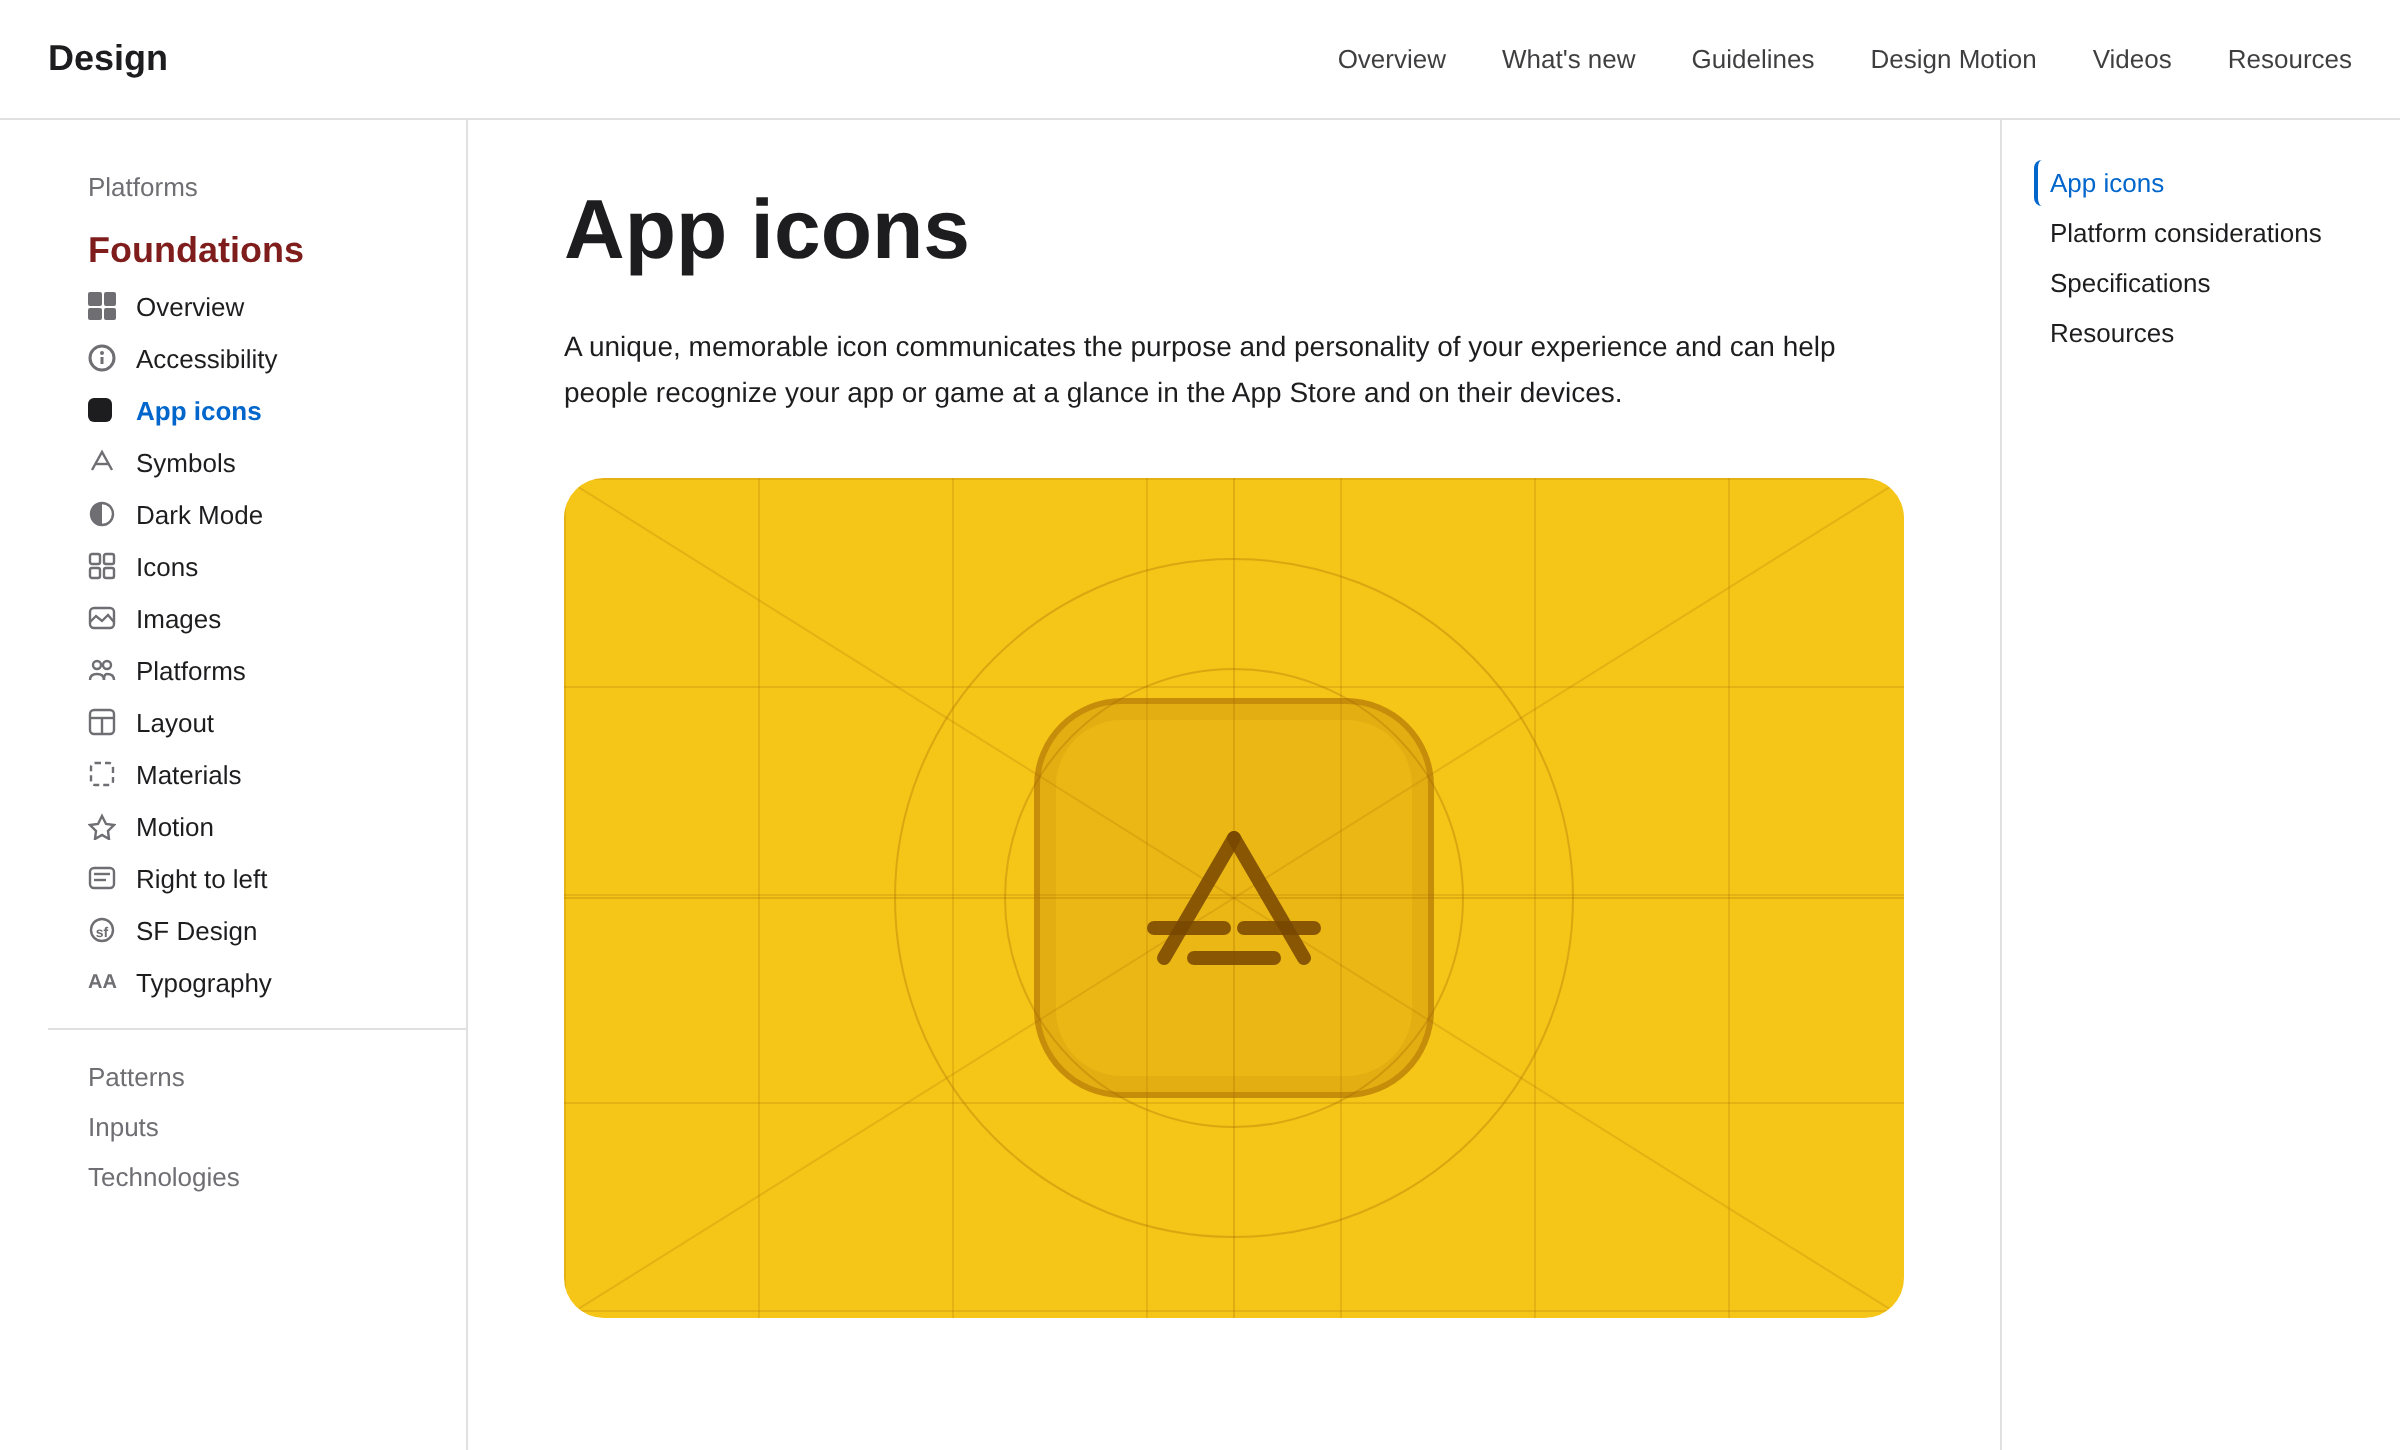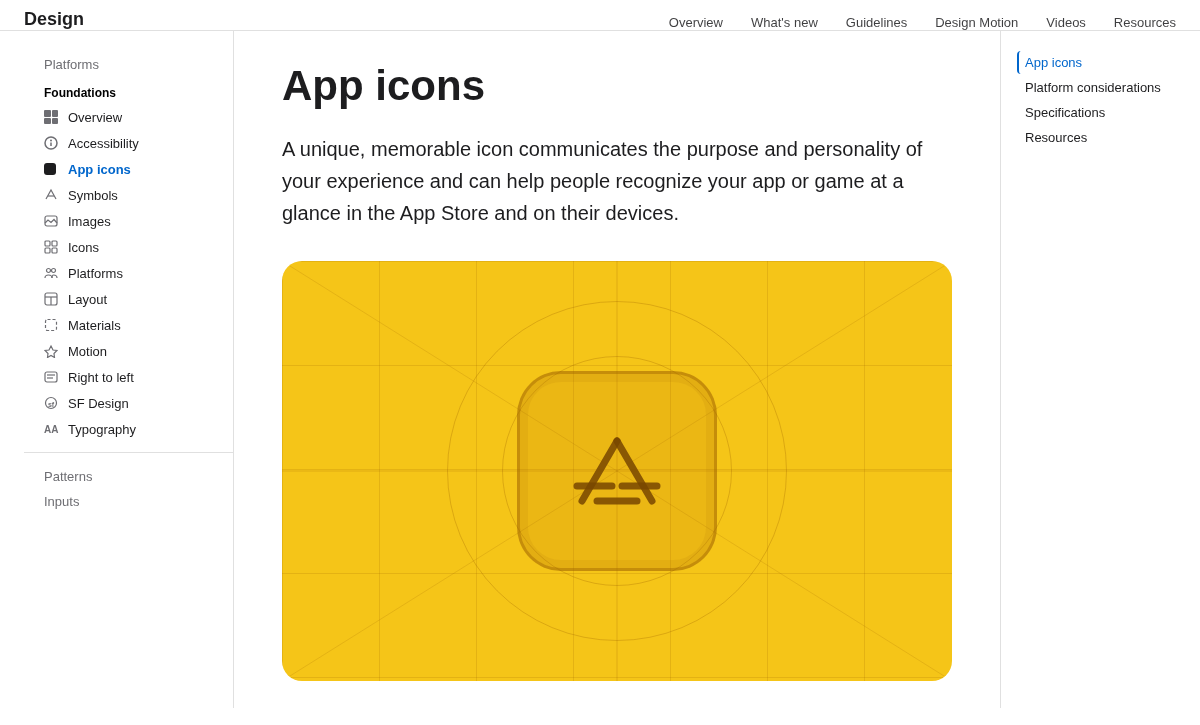--- a/index.html
+++ b/index.html
@@ -1,21 +1,21 @@
 <!DOCTYPE html>
 <html><head>
   <meta charset="utf-8">
   <style>
     * { margin: 0; padding: 0; box-sizing: border-box; }
     body { font-family: -apple-system, BlinkMacSystemFont, 'SF Pro Text', 'Helvetica Neue', Arial, sans-serif; background: #fff; color: #1d1d1f; font-size: 14px; }
 
     
     .top-nav {
-      display: flex; align-items: flex-end; justify-content: space-between;
-      padding: 0 24px; height: 31px; border-bottom: 1px solid #e0e0e0;
+      display: flex; align-items: center; justify-content: space-between;
+      padding: 0 24px; height: 60px; border-bottom: 1px solid #e0e0e0;
       position: sticky; top: 0; background: rgba(255,255,255,0.92);
       backdrop-filter: blur(12px); z-index: 100;
     }
     .top-nav-logo { font-size: 18px; font-weight: 600; color: #1d1d1f; }
     .top-nav-links { display: flex; gap: 28px; }
     .top-nav-links a { text-decoration: none; color: #1d1d1f; font-size: 13px; opacity: 0.85; }
 
     
     .page-layout { display: flex; height: calc(100vh - 48px); overflow: hidden; padding-left: 24px; }
 
@@ -26,41 +26,41 @@
       background: #fff;
     }
     .sidebar::-webkit-scrollbar { width: 4px; }
     .sidebar::-webkit-scrollbar-thumb { background: #ccc; border-radius: 2px; }
 
     .sidebar-section-label {
       font-size: 13px; color: #6e6e73; padding: 6px 20px 4px;
       font-weight: 400;
     }
     .sidebar-section-header {
-      font-size: 12px; font-weight: 600; color: #000000;
+      font-size: 18px; font-weight: 600; color: #7f1d1d;
       padding: 10px 20px 4px;
     }
     .sidebar-item {
       display: flex; align-items: center; gap: 8px;
       padding: 5px 20px; cursor: pointer; font-size: 13px;
       color: #1d1d1f; text-decoration: none; border-radius: 0;
     }
     .sidebar-item.active { font-weight: 600; color: #0066cc; }
     .sidebar-item .icon { width: 16px; height: 16px; display: inline-flex; align-items: center; justify-content: flex-start; flex-shrink: 0; }
     .sidebar-divider { height: 1px; background: #e0e0e0; margin: 10px 0; }
 
     
     .main-content {
       flex: 1; overflow-y: auto; padding: 32px 48px 60px;
     }
     .main-content::-webkit-scrollbar { width: 6px; }
     .main-content::-webkit-scrollbar-thumb { background: #ccc; border-radius: 3px; }
 
     .page-title { font-size: 42px; font-weight: 700; color: #1d1d1f; margin-bottom: 24px; line-height: 1.1; }
-    .page-intro { font-size: 20px; line-height: 1.6; color: #1d1d1f; max-width: 760px; margin-bottom: 32px; }
+    .page-intro { font-size: 14px; line-height: 1.6; color: #1d1d1f; max-width: 760px; margin-bottom: 32px; }
 
     
     .hero-image {
       width: 100%; max-width: 780px;
       background: #f5c518;
       border-radius: 20px;
       padding: 40px;
       display: flex; align-items: center; justify-content: center;
       min-height: 420px;
       position: relative; overflow: hidden;
@@ -206,46 +206,55 @@
       <span class="icon">
         <svg width="14" height="14" viewBox="0 0 14 14" fill="none">
           <path d="M2 11 L7 2 L12 11" stroke="#6e6e73" stroke-width="1.2" fill="none"></path>
           <line x1="4" y1="8" x2="10" y2="8" stroke="#6e6e73" stroke-width="1.2"></line>
         </svg>
       </span>
       <span>Symbols</span>
     </div>
 
 
-
-    <div class="sidebar-item">
-      <span class="icon">
-        <svg width="14" height="14" viewBox="0 0 14 14">
-          <rect x="1" y="2" width="12" height="10" rx="2" stroke="#6e6e73" stroke-width="1.2" fill="none"></rect>
-          <path d="M1 9 L4 6 L7 8.5 L10 5.5 L13 9" stroke="#6e6e73" stroke-width="1.2" fill="none"></path>
-        </svg>
-      </span>
-      <span>Images</span>
+    <div class="sidebar-item">
+      <span class="icon">
+        <svg width="14" height="14" viewBox="0 0 14 14">
+          <circle cx="7" cy="7" r="5.5" stroke="#6e6e73" stroke-width="1.2" fill="none"></circle>
+          <path d="M7 1.5 A5.5 5.5 0 0 0 7 12.5 Z" fill="#6e6e73"></path>
+        </svg>
+      </span>
+      <span>Dark Mode</span>
     </div>
 
     <div class="sidebar-item">
       <span class="icon">
         <svg width="14" height="14" viewBox="0 0 14 14">
           <rect x="1" y="1" width="5" height="5" rx="1" stroke="#6e6e73" stroke-width="1.2" fill="none"></rect>
           <rect x="8" y="1" width="5" height="5" rx="1" stroke="#6e6e73" stroke-width="1.2" fill="none"></rect>
           <rect x="1" y="8" width="5" height="5" rx="1" stroke="#6e6e73" stroke-width="1.2" fill="none"></rect>
           <rect x="8" y="8" width="5" height="5" rx="1" stroke="#6e6e73" stroke-width="1.2" fill="none"></rect>
         </svg>
       </span>
       <span>Icons</span>
     </div>
 
     <div class="sidebar-item">
       <span class="icon">
         <svg width="14" height="14" viewBox="0 0 14 14">
+          <rect x="1" y="2" width="12" height="10" rx="2" stroke="#6e6e73" stroke-width="1.2" fill="none"></rect>
+          <path d="M1 9 L4 6 L7 8.5 L10 5.5 L13 9" stroke="#6e6e73" stroke-width="1.2" fill="none"></path>
+        </svg>
+      </span>
+      <span>Images</span>
+    </div>
+
+    <div class="sidebar-item">
+      <span class="icon">
+        <svg width="14" height="14" viewBox="0 0 14 14">
           <circle cx="4.5" cy="4.5" r="2" stroke="#6e6e73" stroke-width="1.2" fill="none"></circle>
           <circle cx="9.5" cy="4.5" r="2" stroke="#6e6e73" stroke-width="1.2" fill="none"></circle>
           <path d="M1 12 Q1 9 4.5 9 Q8 9 8 12" stroke="#6e6e73" stroke-width="1.2" fill="none"></path>
           <path d="M8 12 Q8 9 9.5 9 Q13 9 13 12" stroke="#6e6e73" stroke-width="1.2" fill="none"></path>
         </svg>
       </span>
       <span>Platforms</span>
     </div>
 
     <div class="sidebar-item">
@@ -302,20 +311,21 @@
       <span class="icon">
         <span class="icon-text-aa">AA</span>
       </span>
       <span>Typography</span>
     </div>
 
     <div class="sidebar-divider"></div>
 
     <div class="sidebar-section-label">Patterns</div>
     <div class="sidebar-section-label">Inputs</div>
+    <div class="sidebar-section-label">Technologies</div>
   </nav>
 
   <main class="main-content">
     <h1 class="page-title">App icons</h1>
     <p class="page-intro">A unique, memorable icon communicates the purpose and personality of your experience and can help people recognize your app or game at a glance in the App Store and on their devices.</p>
 
     <div class="hero-image">
 
       <div class="grid-lines"></div>
 

